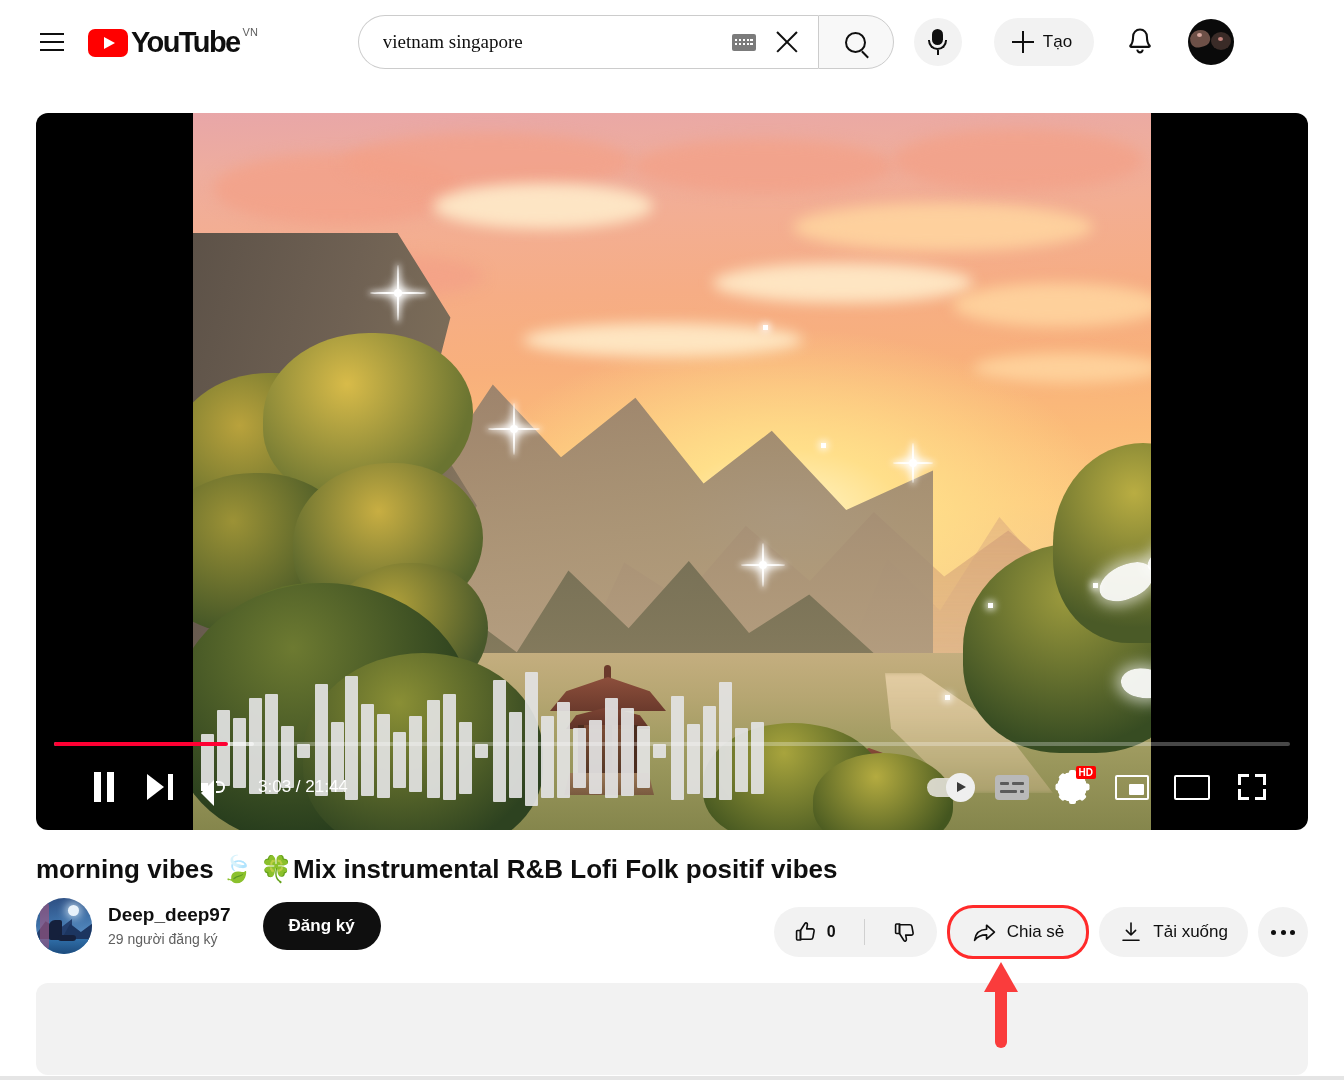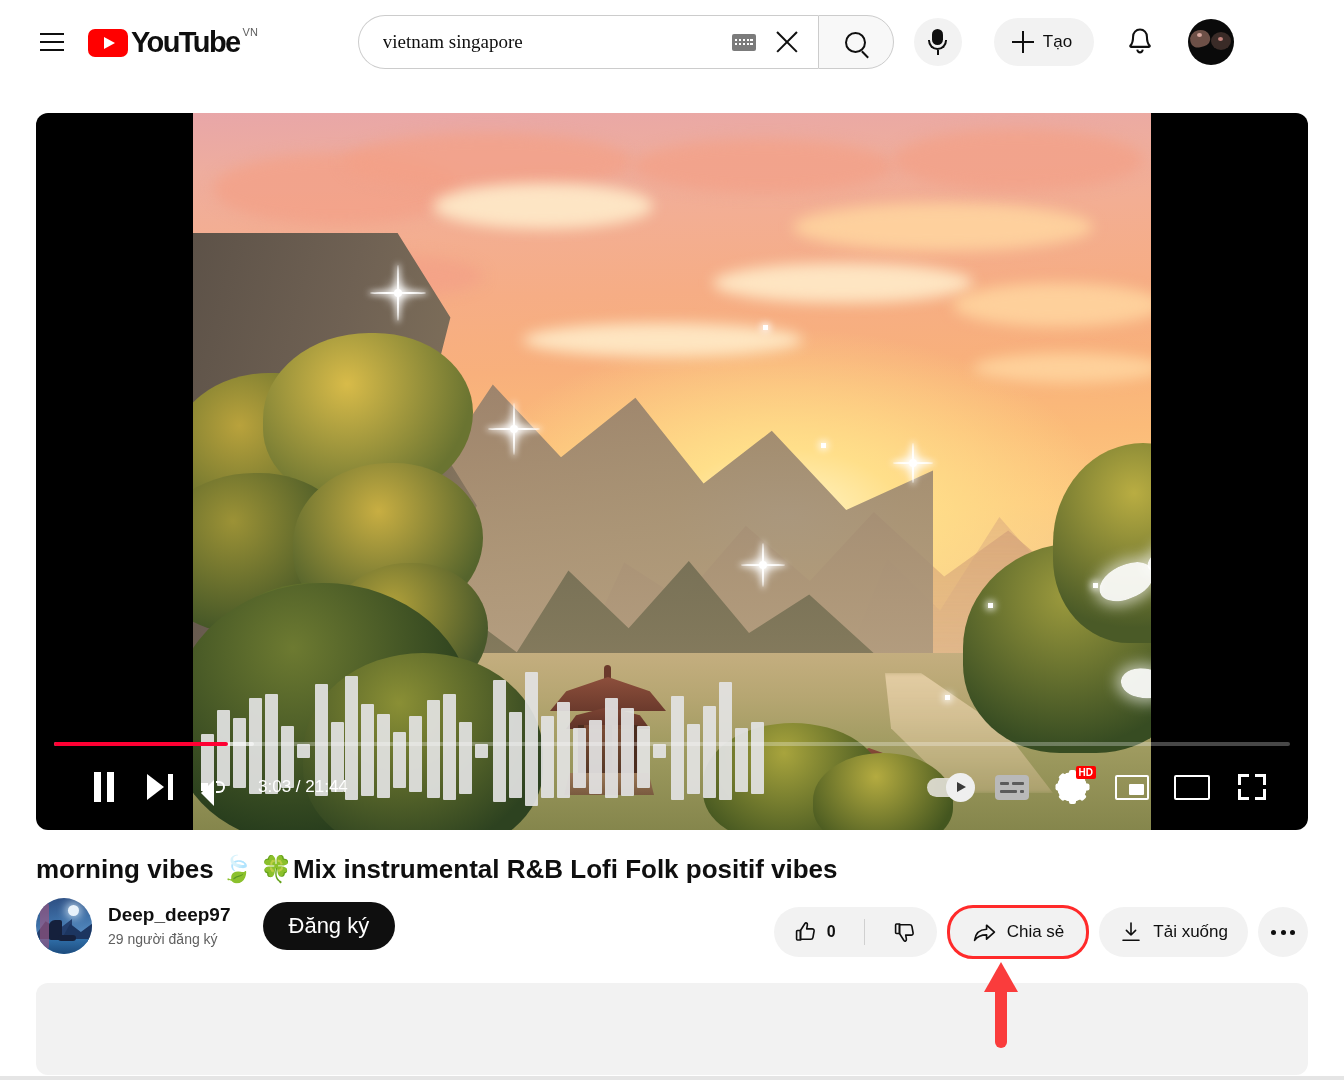--- a/index.html
+++ b/index.html
@@ -426,21 +426,21 @@
     background: #15203c; border-radius: 6px 2px 2px 2px; }
   .ch-avatar .legs { position: absolute; left: 22px; bottom: 13px; width: 18px; height: 6px;
     background: #15203c; border-radius: 3px; }
 
   .ch-text { margin-left: 16px; }
   .ch-name { font-size: 19px; font-weight: bold; color: #0f0f0f; line-height: 24px;
     cursor: pointer; }
   .ch-subs { font-size: 14px; color: #606060; line-height: 20px; margin-top: 2px; }
   .sub-btn {
     margin-left: 32px; height: 48px; padding: 0 26px; border-radius: 24px;
-    background: #0f0f0f; color: #ffffff; font-size: 22px; font-weight: normal;
+    background: #0f0f0f; color: #ffffff; font-size: 17px; font-weight: bold;
     display: flex; align-items: center; justify-content: center; cursor: pointer;
     border: none; font-family: "Liberation Sans", sans-serif;
   }
 
   
   .actions {
     position: absolute; right: 36px; top: 905px; display: flex; align-items: center; gap: 10px;
   }
   .pill {
     height: 50px; border-radius: 25px; background: #f2f2f2;

